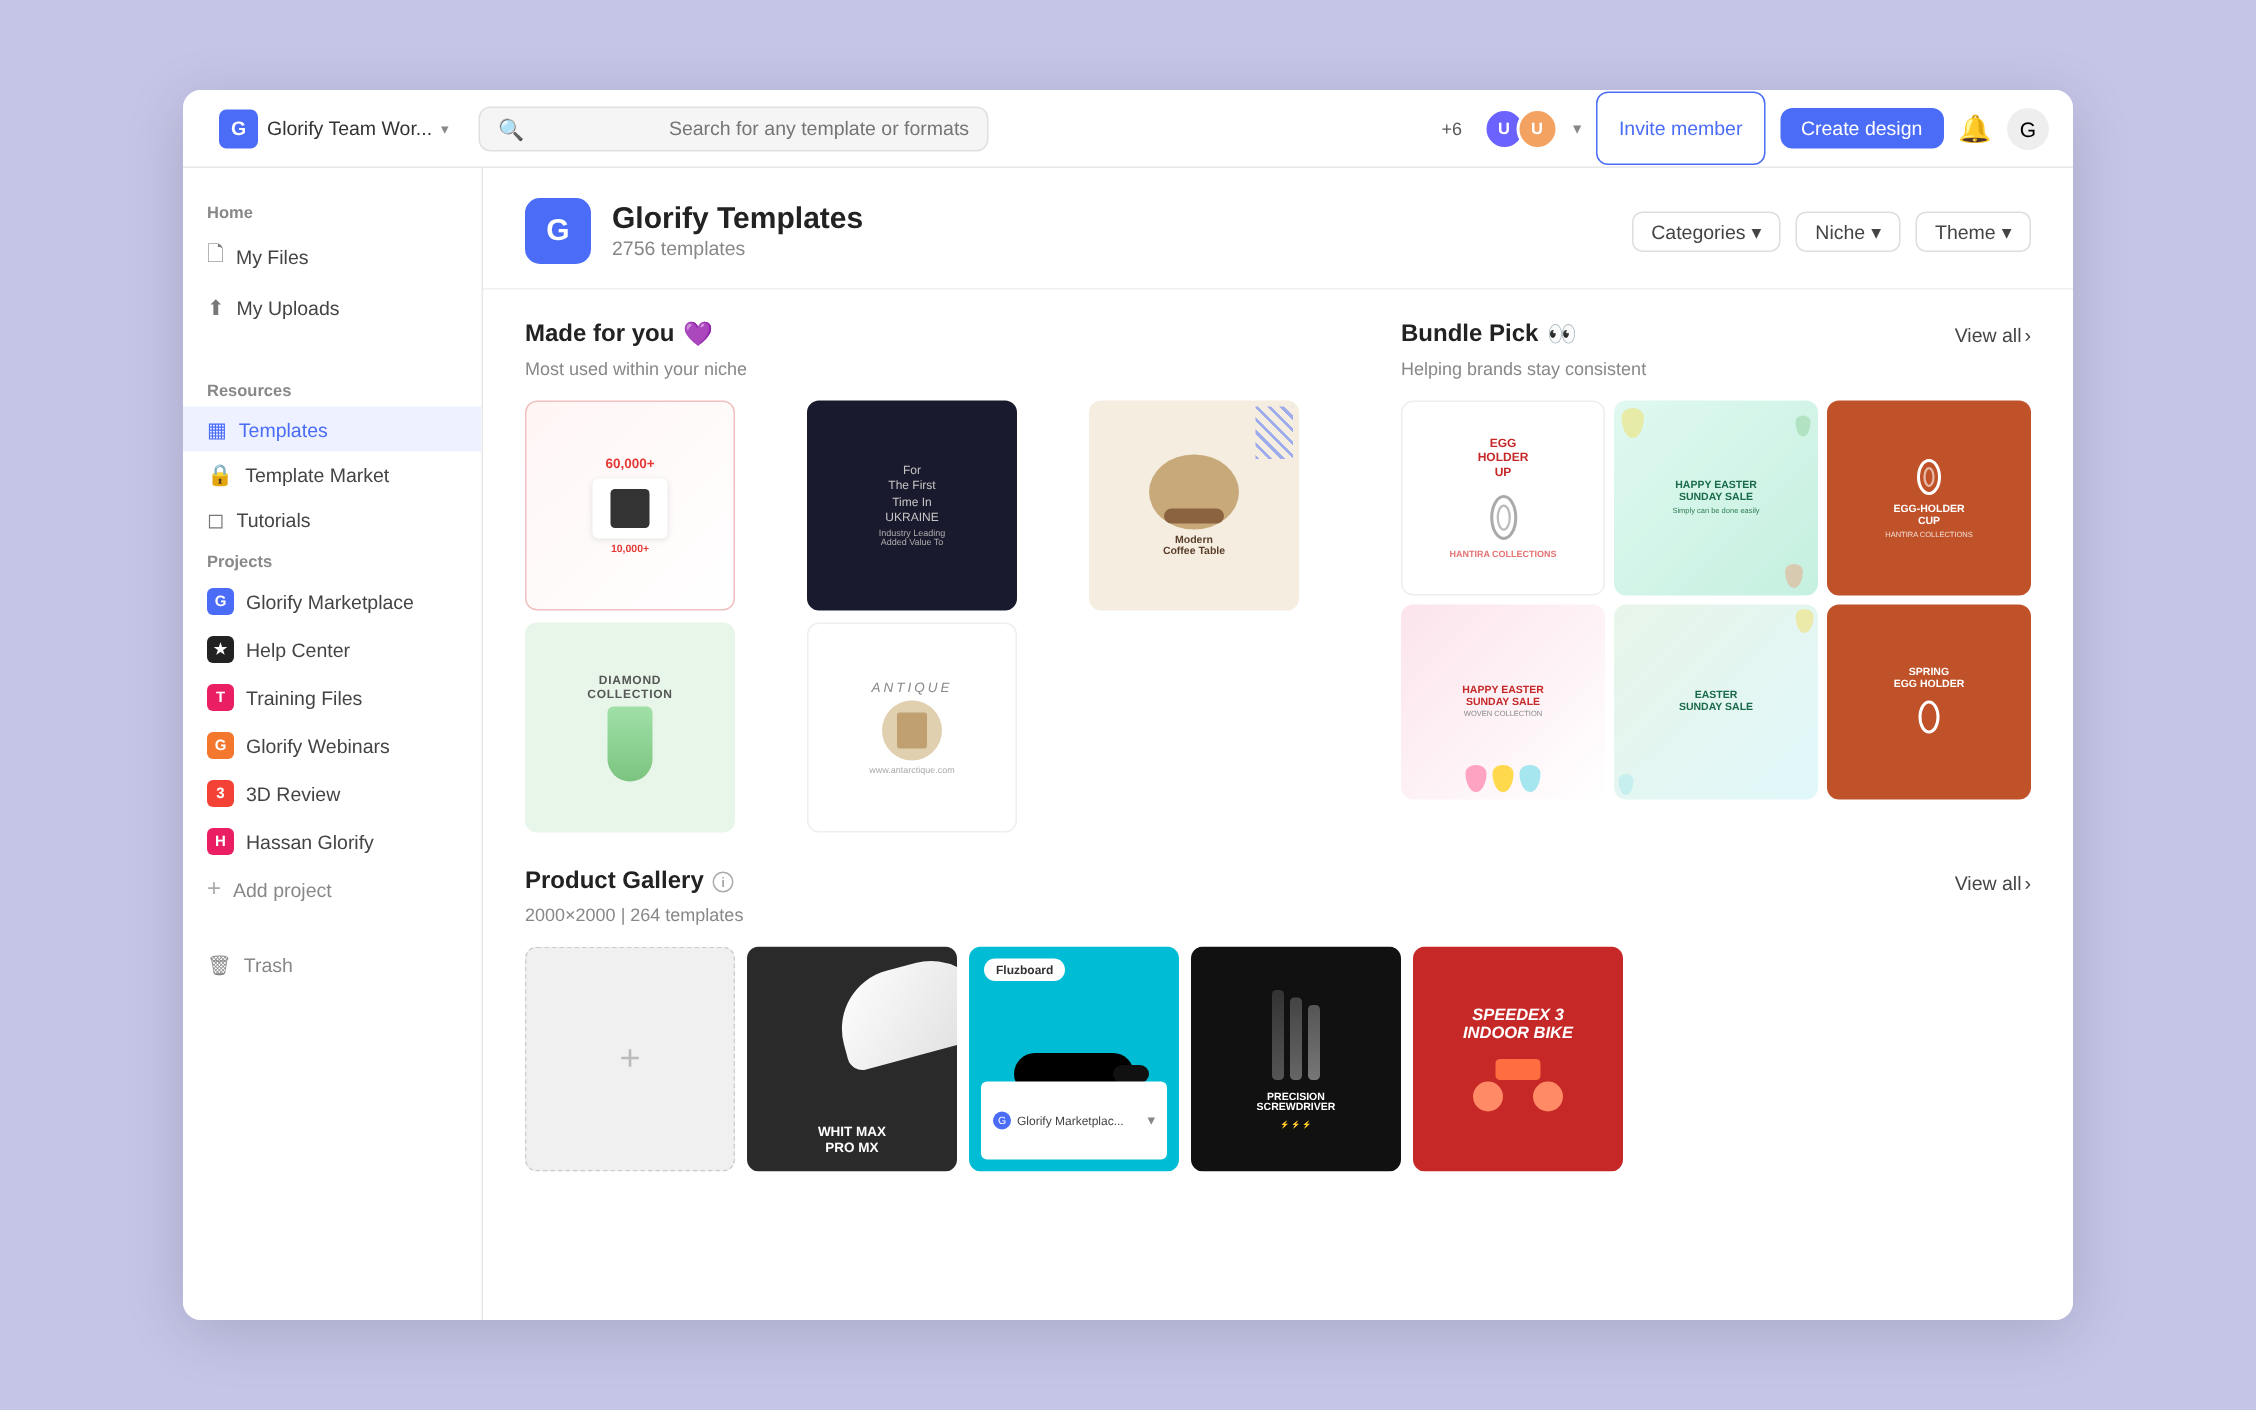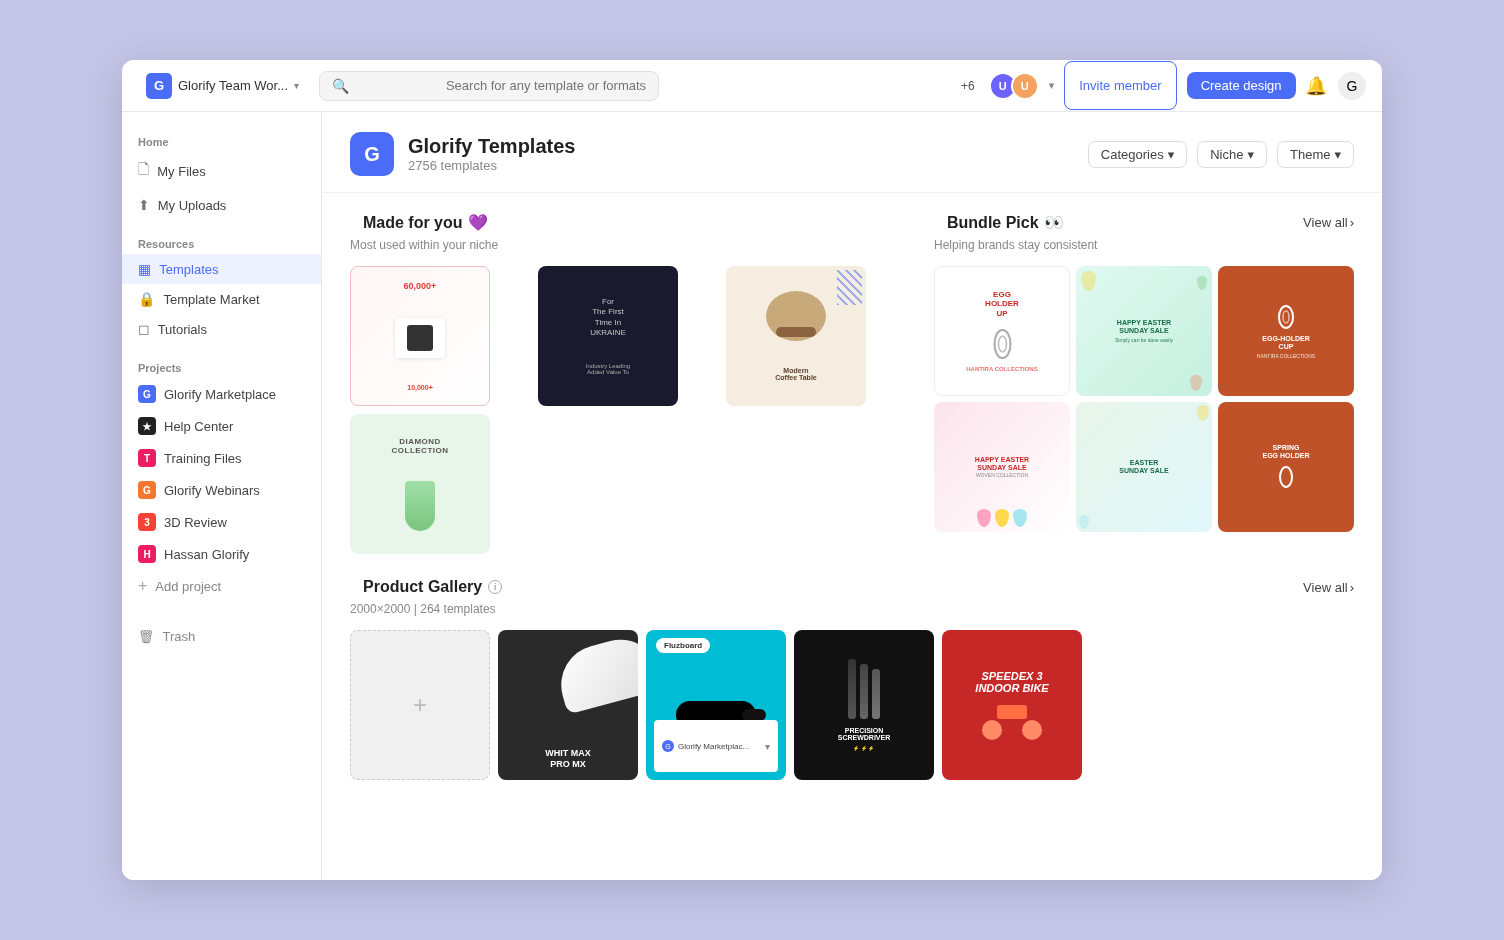--- a/index.html
+++ b/index.html
@@ -204,35 +204,34 @@
     
     .sections-wrap {
       padding: 20px 28px;
     }
     .section-header {
       display: flex; align-items: center; justify-content: space-between;
       margin-bottom: 6px;
     }
     .section-title {
       font-size: 16px; font-weight: 700; color: #222;
-      display: flex; align-items: center; gap: 6px; margin-left: 13px;
+      display: flex; align-items: center; gap: 6px;
     }
     .section-subtitle { font-size: 12px; color: #888; margin-bottom: 14px; }
     .view-all {
       display: flex; align-items: center; gap: 2px;
       font-size: 13px; color: #444; cursor: pointer;
     }
     
     .tcard {
       border-radius: 8px;
       overflow: hidden;
       cursor: pointer;
       width: 140px; height: 140px;
       position: relative;
-      gap: 22px;
     }
     
     .two-col {
       display: flex; gap: 28px;
     }
     .left-col { flex: 1; }
     .right-col { width: 420px; }
     
     .product-section { margin-top: 24px; }
     .product-grid {
@@ -274,35 +273,35 @@
       <div class="sidebar-section-label">Home</div>
       <div class="sidebar-item">
         <span class="sidebar-item-icon">🗋</span>
         <span>My Files</span>
       </div>
       <div class="sidebar-item">
         <span class="sidebar-item-icon">⬆</span>
         <span>My Uploads</span>
       </div>
 
-      <div class="sidebar-section-label" style="margin-top:10px;">Resources</div>
+      <div class="sidebar-section-label" style="margin-top:27px;">Resources</div>
       <div class="sidebar-item active">
         <span class="sidebar-item-icon">▦</span>
         <span>Templates</span>
       </div>
       <div class="sidebar-item">
         <span class="sidebar-item-icon">🔒</span>
         <span>Template Market</span>
       </div>
       <div class="sidebar-item">
         <span class="sidebar-item-icon">◻</span>
         <span>Tutorials</span>
       </div>
 
-      <div class="sidebar-section-label" style="margin-top:10px;">Projects</div>
+      <div class="sidebar-section-label" style="">Projects</div>
       <div class="sidebar-item">
         <div class="project-dot" style="background:#4A6CF7;">G</div>
         <span>Glorify Marketplace</span>
       </div>
       <div class="sidebar-item">
         <div class="project-dot" style="background:#222;">★</div>
         <span>Help Center</span>
       </div>
       <div class="sidebar-item">
         <div class="project-dot" style="background:#e91e63;">T</div>
@@ -392,20 +391,27 @@
                 </div>
                 <div style="font-size:7px;color:#5a3e2a;font-weight:700;text-align:center;">Modern<br>Coffee Table</div>
                 <div style="position:absolute;top:4px;right:4px;width:25px;height:35px;background:repeating-linear-gradient(45deg,#4A6CF7 0,#4A6CF7 2px,transparent 0,transparent 6px);opacity:0.5;"></div>
               </div>
 
               <div class="tcard" style="background:#e8f5e9;display:flex;flex-direction:column;align-items:center;justify-content:center;padding:8px;text-align:center;">
                 <div style="font-size:8px;color:#555;font-weight:600;letter-spacing:0.5px;">DIAMOND<br>COLLECTION</div>
                 <div style="width:30px;height:50px;background:linear-gradient(180deg,#a0e0a8,#7bc47f);border-radius:4px 4px 15px 15px;margin-top:4px;"></div>
               </div>
 
+              <div class="tcard" style="background:#fff;border:1px solid #eee;display:flex;flex-direction:column;align-items:center;justify-content:center;padding:6px;text-align:center;">
+                <div style="font-size:9px;color:#888;letter-spacing:2px;text-transform:uppercase;font-style:italic;">ANTIQUE</div>
+                <div style="width:40px;height:40px;background:#e0d0b0;border-radius:50%;margin:4px 0;display:flex;align-items:center;justify-content:center;">
+                  <div style="width:20px;height:24px;background:#c0a070;border-radius:2px;"></div>
+                </div>
+                <div style="font-size:6px;color:#aaa;">www.antarctique.com</div>
+              </div>
             </div>
           </div>
 
           <div class="right-col">
             <div class="section-header">
               <div class="section-title">
                 <span>Bundle Pick</span>
                 <span>👀</span>
               </div>
               <div class="view-all">

